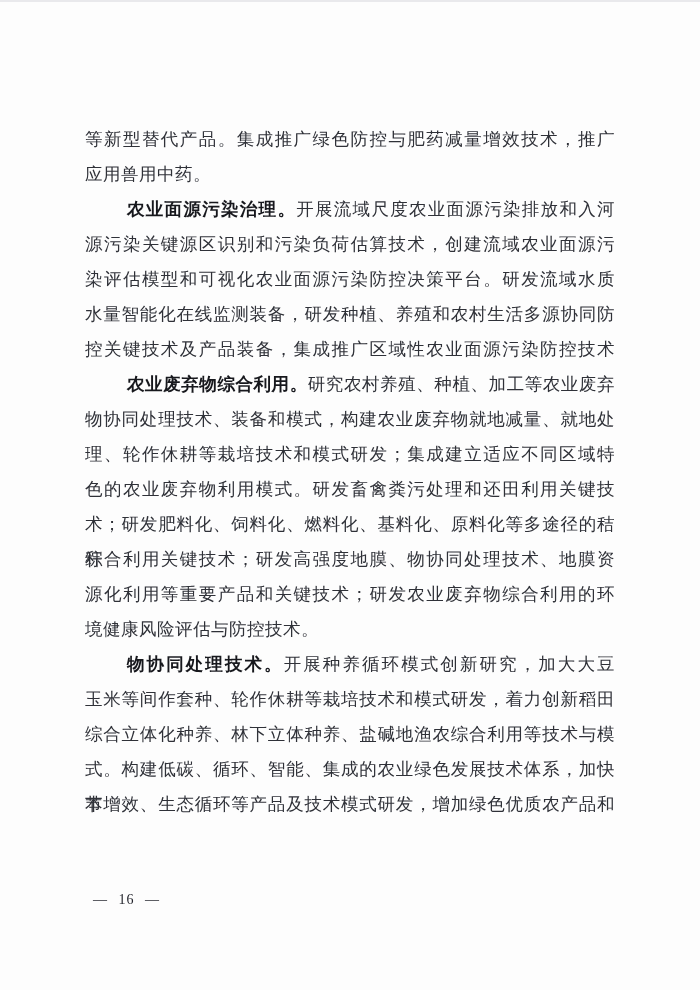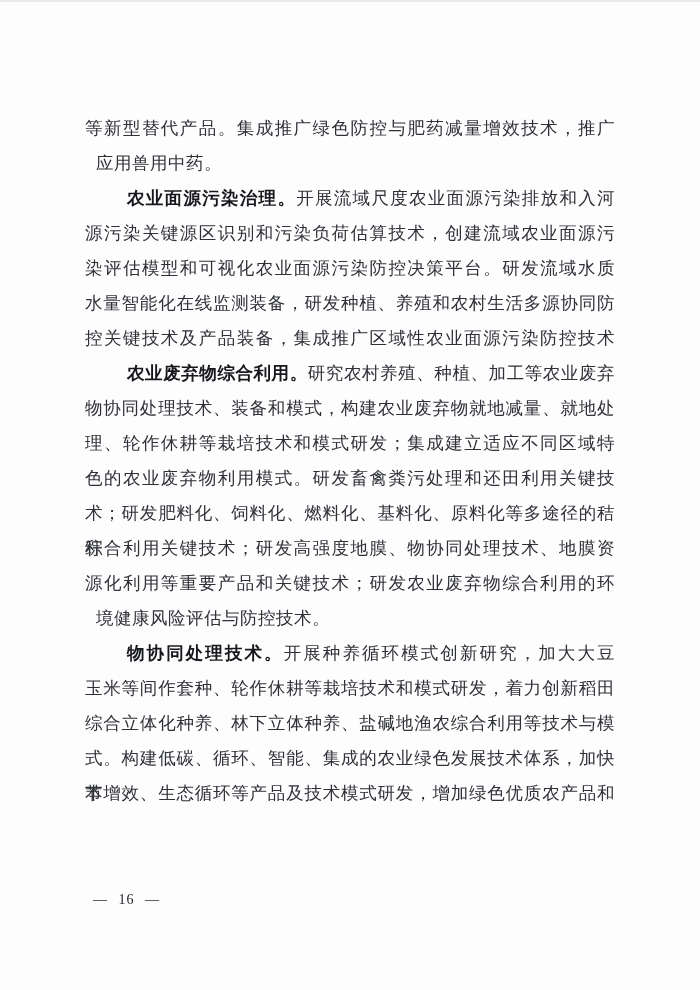--- a/index.html
+++ b/index.html
@@ -19,35 +19,34 @@
     position: absolute;
     top: 0;
     left: 0;
     width: 700px;
     height: 2px;
     background: #e9e9ec;
   }
   .text-block {
     position: absolute;
     left: 85px;
-    top: 111px;
+    top: 122px;
     width: 530px;
   }
   .line {
     height: 35px;
     line-height: 35px;
     font-size: 17.5px;
     color: #2f3138;
     text-align: justify;
     text-align-last: justify;
     letter-spacing: 0.5px;
   }
   .line.last {
     text-align-last: left;
-    margin-left: 11px;
   }
   .line.indent {
     text-indent: 42px;
   }
   .line .bold {
     font-weight: bold;
     color: #17181d;
   }
   .footer {
     position: absolute;

